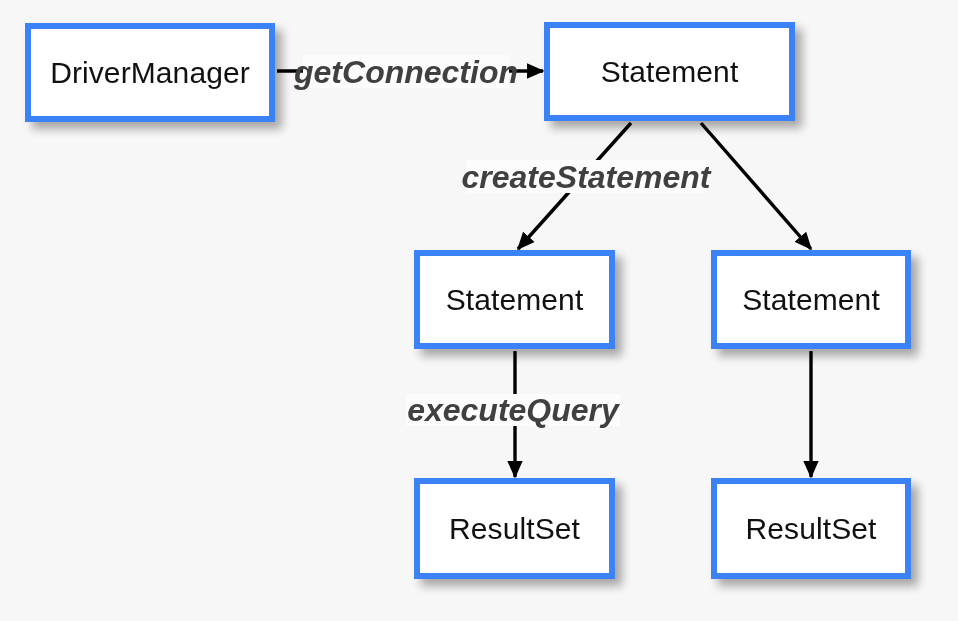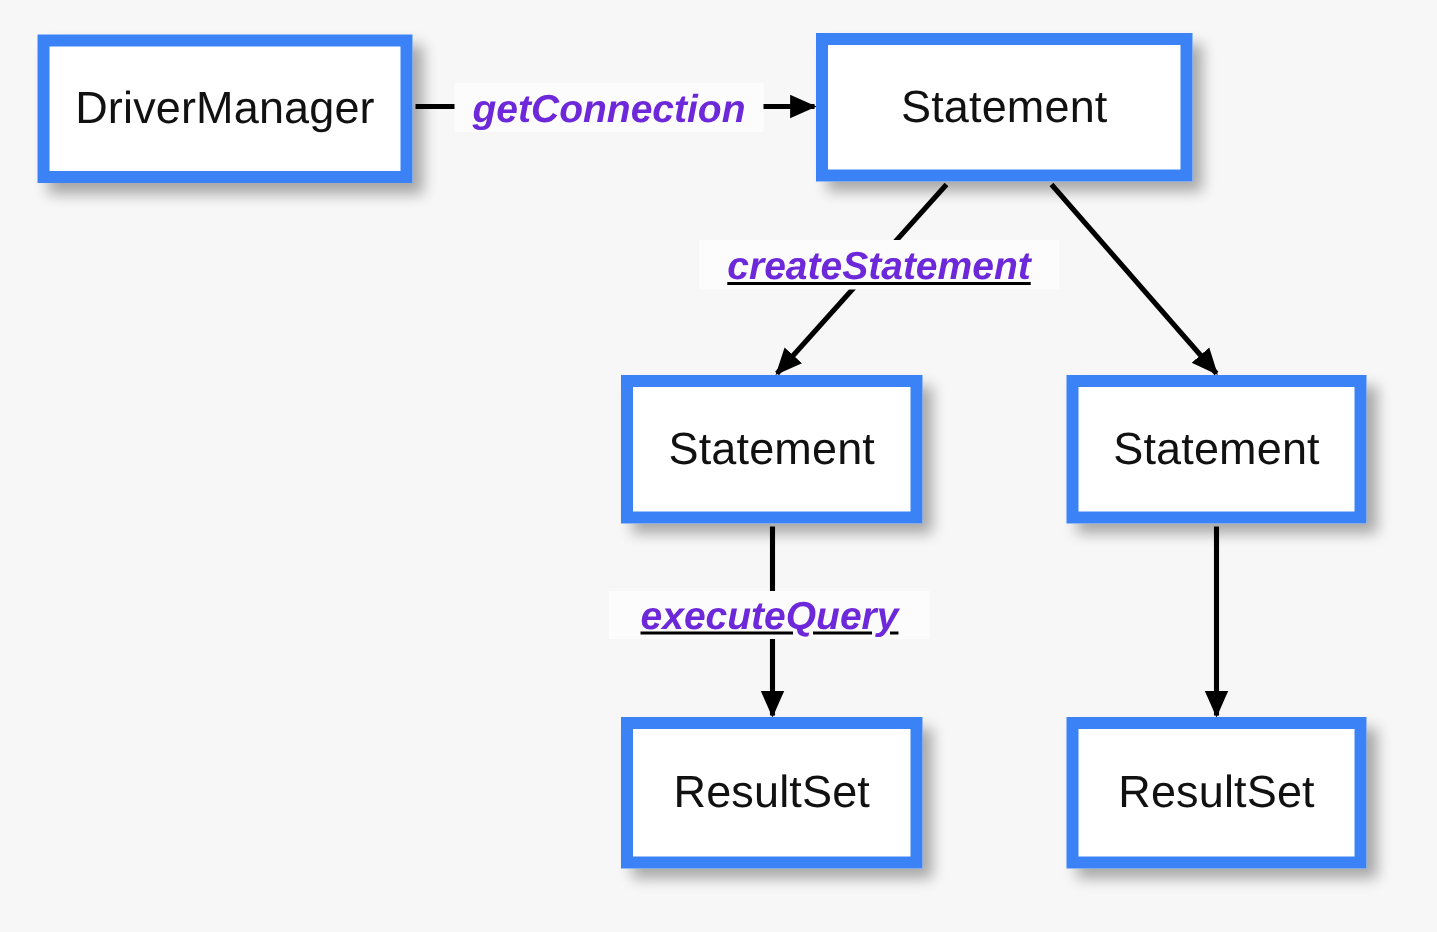--- a/index.html
+++ b/index.html
@@ -30,21 +30,21 @@
     width: 958px;
     height: 621px;
     pointer-events: none;
   }
 
   
   .node {
     position: absolute;
     box-sizing: border-box;
     background: #ffffff;
-    border: 8px solid #3b82f6;
+    border: 6px solid #3b82f6;
     display: flex;
     align-items: center;
     justify-content: center;
     box-shadow: 7px 7px 9px rgba(0,0,0,0.33);
     z-index: 3;
   }
   .node-label {
     font-family: "Liberation Sans", sans-serif;
     font-size: 30px;
     font-weight: 400;
@@ -61,22 +61,22 @@
     display: flex;
     align-items: center;
     justify-content: center;
     z-index: 4;
     box-sizing: border-box;
   }
   .edge-label-text {
     font-family: "Liberation Sans", sans-serif;
     font-style: italic;
     font-weight: 700;
-    font-size: 26px;
-    color: #6d28d9;
+    font-size: 32px;
+    color: #404040;
     white-space: nowrap;
     line-height: 1;
   }
 </style>
 </head>
 <body>
 
 <div id="diagram-canvas">
 
   <svg id="edge-layer" viewBox="0 0 958 621" width="958" height="621" xmlns="http://www.w3.org/2000/svg">
@@ -118,21 +118,21 @@
   </div>
 
   <div class="node" style="left:711px; top:478px; width:200px; height:101px;">
     <span class="node-label">ResultSet</span>
   </div>
 
   <div class="edge-label" style="left:303px; top:55px; width:206px; height:33px;">
     <span class="edge-label-text">getConnection</span>
   </div>
 
-  <div class="edge-label" style="left:466px; top:160px; width:240px; height:33px;text-decoration:underline;">
+  <div class="edge-label" style="left:466px; top:160px; width:240px; height:33px;">
     <span class="edge-label-text">createStatement</span>
   </div>
 
-  <div class="edge-label" style="left:406px; top:394px; width:214px; height:32px;text-decoration:underline;">
+  <div class="edge-label" style="left:406px; top:394px; width:214px; height:32px;">
     <span class="edge-label-text">executeQuery</span>
   </div>
 
 </div>
 
 </body></html>

